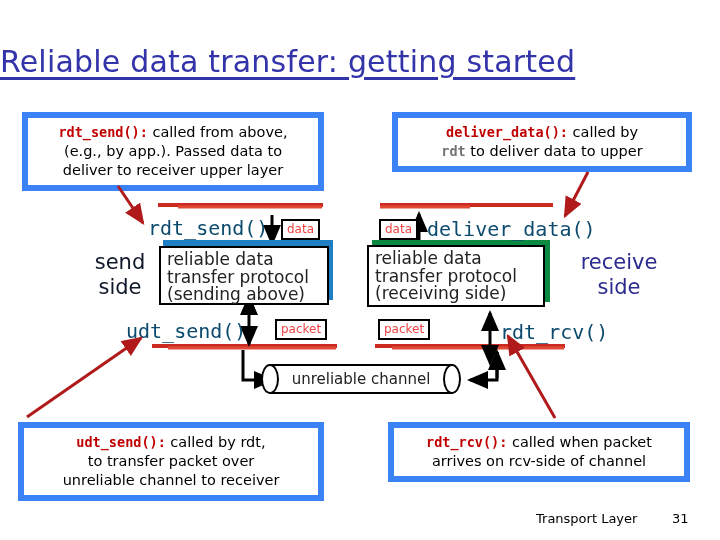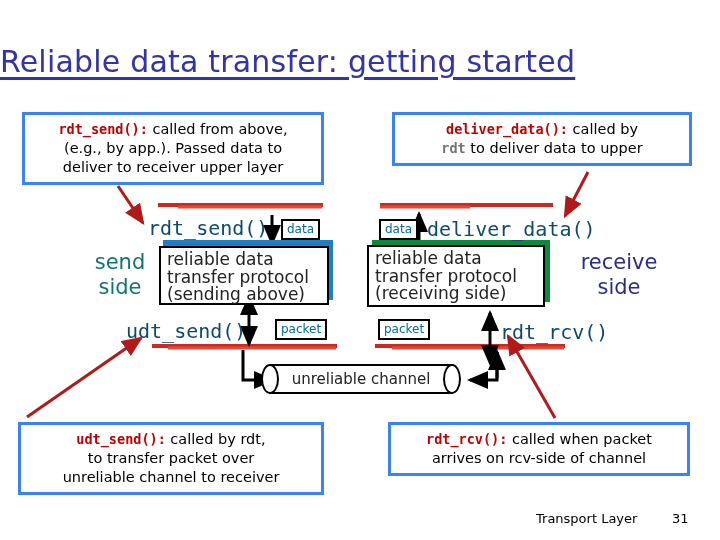--- a/index.html
+++ b/index.html
@@ -21,21 +21,21 @@
     font-family:"DejaVu Sans", sans-serif;
     letter-spacing:.2px;
     text-decoration:underline;
     text-underline-offset:5px;
     white-space:nowrap;
   }
 
   
   .callout{
     position:absolute;
-    border:3px solid #3b82f6;
+    border:6px solid #3b82f6;
     background:#ffffff;
     box-sizing:border-box;
     text-align:center;
     color:#000;
     font-family:"DejaVu Sans", sans-serif;
     font-size:14.5px;
     line-height:19px;
     padding:5px 6px 5px 6px;
     z-index:6;
   }
@@ -86,21 +86,21 @@
 
   
   .tag{
     position:absolute;
     border:2px solid #000;
     background:#fff;
     font-family:"DejaVu Sans", sans-serif;
     font-size:12px;
     line-height:14px;
     padding:1px 4px 2px 4px;
-    color:#0369a1;
+    color:#ef4444;
     z-index:5;
     box-sizing:border-box;
     text-align:center;
   }
   #tag-data-left{left:281px;top:219px;}
   #tag-data-right{left:379px;top:219px;}
   #tag-packet-left{left:275px;top:319px;}
   #tag-packet-right{left:378px;top:319px;}
 
   
@@ -239,21 +239,21 @@
     <div>unreliable channel to receiver</div>
   </div>
 
   <div class="callout" id="callout-rdt-rcv">
     <div>
       <span class="code">rdt_rcv():</span><span> called when packet</span>
     </div>
     <div>arrives on rcv-side of channel</div>
   </div>
 
-  <div class="sidelabel" id="label-send-side" style="color: #0f766e;">
+  <div class="sidelabel" id="label-send-side" style="color: #0f172a;">
     <div>send</div>
     <div>side</div>
   </div>
   <div class="sidelabel" id="label-receive-side" style="color: rgb(43, 43, 143);">
     <div>receive</div>
     <div>side</div>
   </div>
 
   <div class="monolabel" id="lbl-rdt-send">rdt_send()</div>
   <div class="monolabel" id="lbl-udt-send">udt_send()</div>

